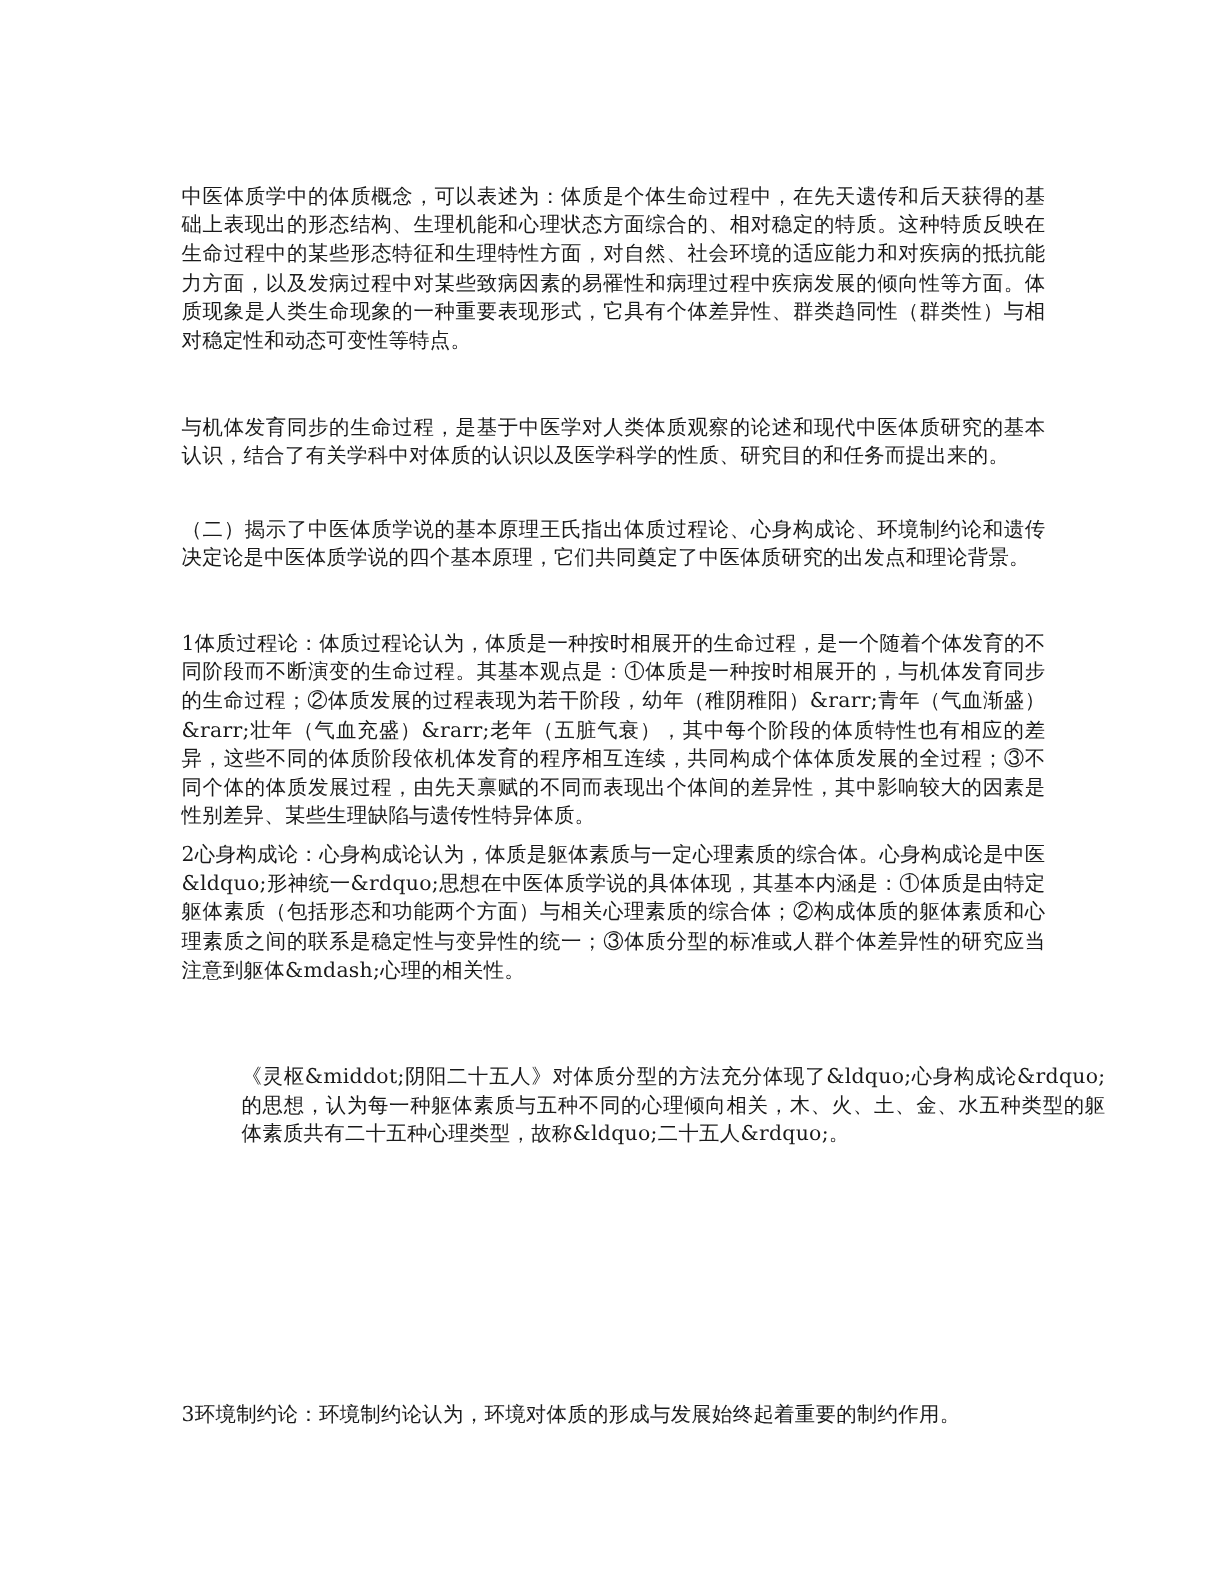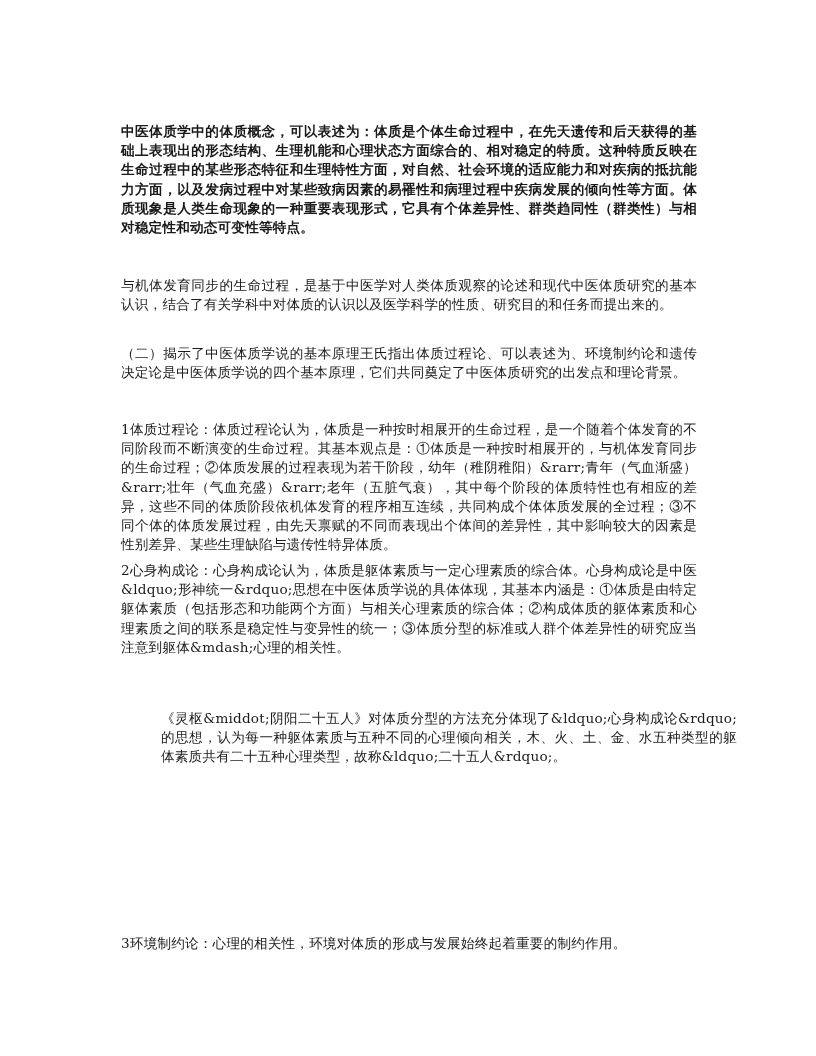--- a/index.html
+++ b/index.html
@@ -26,32 +26,32 @@
       font-size: 13.6px;
       line-height: 19.2px;
       text-align: justify;
       text-justify: inter-character;
       word-break: break-all;
       letter-spacing: 0.2px;
       position: absolute;
       left: 0;
       width: 576px;
     }
-    #p1 { top: 0px; font-weight: bold; }
+    #p1 { top: 0px; }
     #p2 { top: 154px; }
     #p3 { top: 222px; }
     #p4 { top: 298px; }
     #p5 { top: 439px; }
     #p6 { top: 587px; margin-left: 40px; }
     #p7 { top: 812px; }
   </style>
 </head>
 <body>
 
 <div class="page">
   <p id="p1" class="para">中医体质学中的体质概念，可以表述为：体质是个体生命过程中，在先天遗传和后天获得的基础上表现出的形态结构、生理机能和心理状态方面综合的、相对稳定的特质。这种特质反映在生命过程中的某些形态特征和生理特性方面，对自然、社会环境的适应能力和对疾病的抵抗能力方面，以及发病过程中对某些致病因素的易罹性和病理过程中疾病发展的倾向性等方面。体质现象是人类生命现象的一种重要表现形式，它具有个体差异性、群类趋同性（群类性）与相对稳定性和动态可变性等特点。</p>
   <p id="p2" class="para">与机体发育同步的生命过程，是基于中医学对人类体质观察的论述和现代中医体质研究的基本认识，结合了有关学科中对体质的认识以及医学科学的性质、研究目的和任务而提出来的。</p>
-  <p id="p3" class="para">（二）揭示了中医体质学说的基本原理王氏指出体质过程论、可以表述为、环境制约论和遗传决定论是中医体质学说的四个基本原理，它们共同奠定了中医体质研究的出发点和理论背景。</p>
+  <p id="p3" class="para">（二）揭示了中医体质学说的基本原理王氏指出体质过程论、心身构成论、环境制约论和遗传决定论是中医体质学说的四个基本原理，它们共同奠定了中医体质研究的出发点和理论背景。</p>
   <p id="p4" class="para">1体质过程论：体质过程论认为，体质是一种按时相展开的生命过程，是一个随着个体发育的不同阶段而不断演变的生命过程。其基本观点是：①体质是一种按时相展开的，与机体发育同步的生命过程；②体质发展的过程表现为若干阶段，幼年（稚阴稚阳）&amp;rarr;青年（气血渐盛）&amp;rarr;壮年（气血充盛）&amp;rarr;老年（五脏气衰），其中每个阶段的体质特性也有相应的差异，这些不同的体质阶段依机体发育的程序相互连续，共同构成个体体质发展的全过程；③不同个体的体质发展过程，由先天禀赋的不同而表现出个体间的差异性，其中影响较大的因素是性别差异、某些生理缺陷与遗传性特异体质。</p>
   <p id="p5" class="para">2心身构成论：心身构成论认为，体质是躯体素质与一定心理素质的综合体。心身构成论是中医&amp;ldquo;形神统一&amp;rdquo;思想在中医体质学说的具体体现，其基本内涵是：①体质是由特定躯体素质（包括形态和功能两个方面）与相关心理素质的综合体；②构成体质的躯体素质和心理素质之间的联系是稳定性与变异性的统一；③体质分型的标准或人群个体差异性的研究应当注意到躯体&amp;mdash;心理的相关性。</p>
   <p id="p6" class="para">《灵枢&amp;middot;阴阳二十五人》对体质分型的方法充分体现了&amp;ldquo;心身构成论&amp;rdquo;的思想，认为每一种躯体素质与五种不同的心理倾向相关，木、火、土、金、水五种类型的躯体素质共有二十五种心理类型，故称&amp;ldquo;二十五人&amp;rdquo;。</p>
-  <p id="p7" class="para">3环境制约论：心理的相关性，环境对体质的形成与发展始终起着重要的制约作用。</p>
+  <p id="p7" class="para">3环境制约论：环境制约论认为，环境对体质的形成与发展始终起着重要的制约作用。</p>
 </div>
 
 </body></html>

